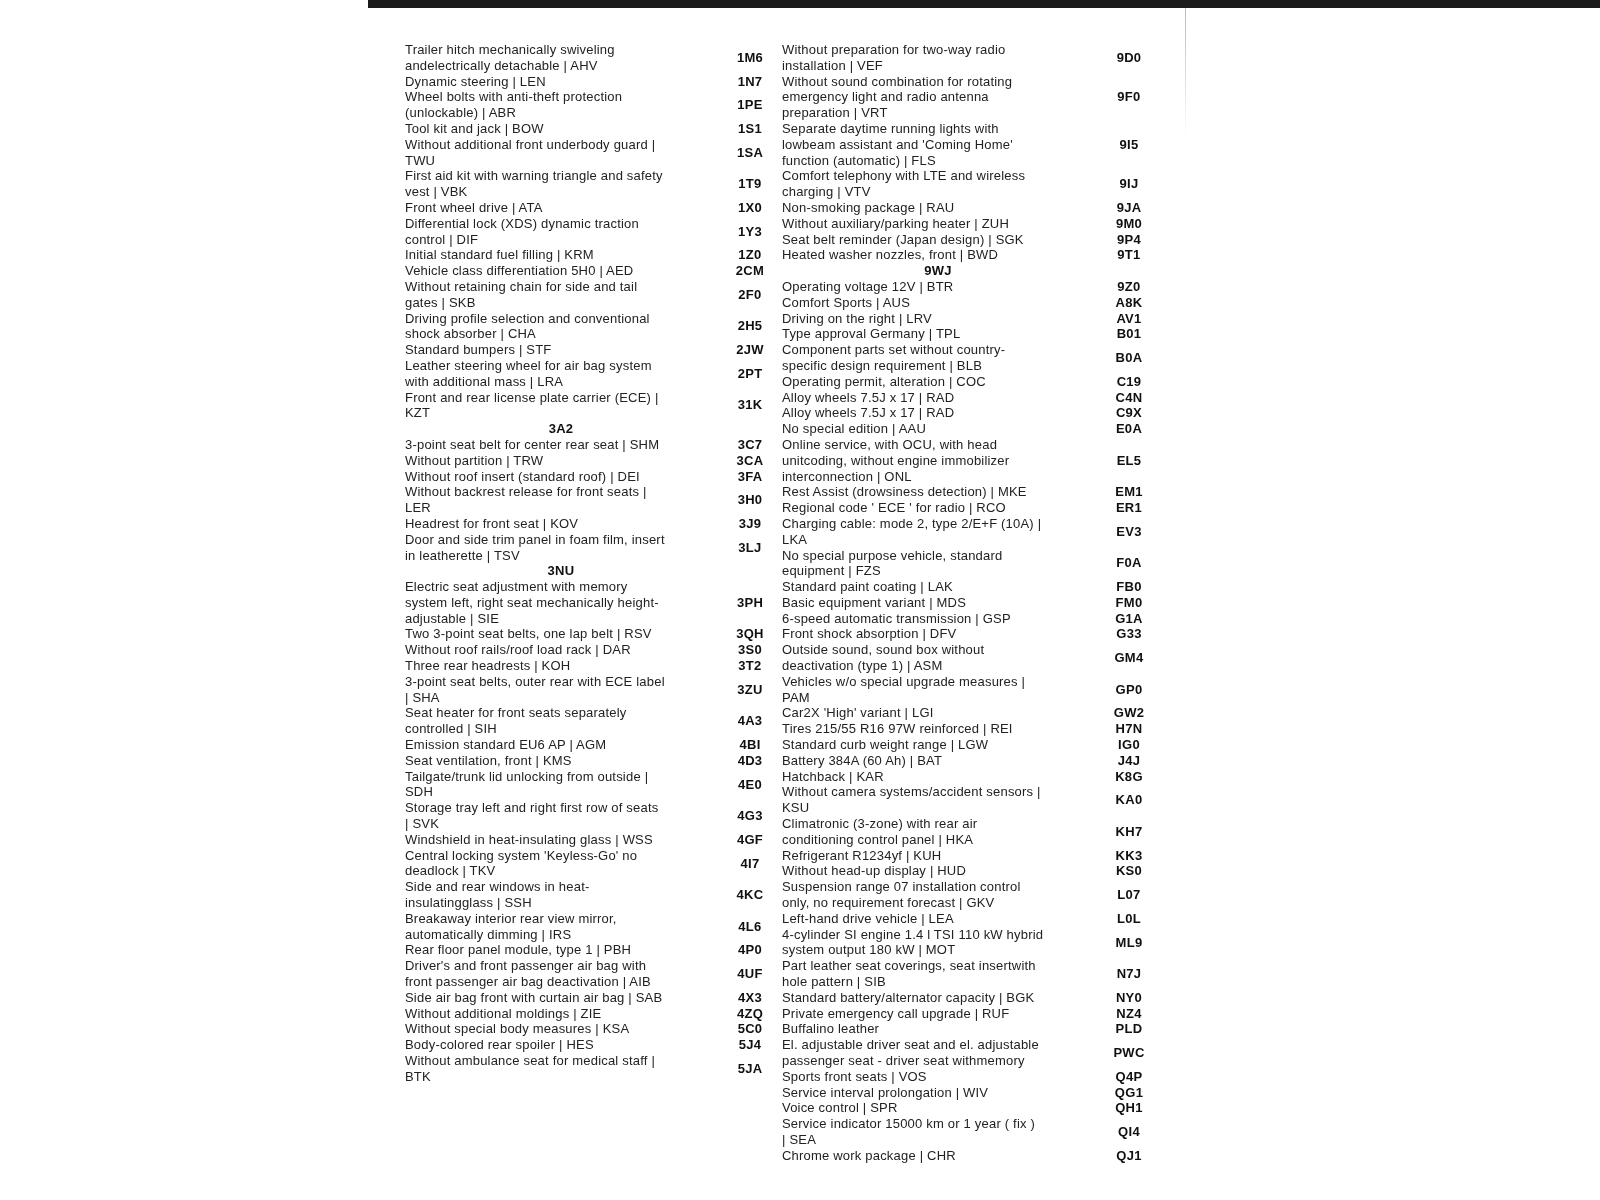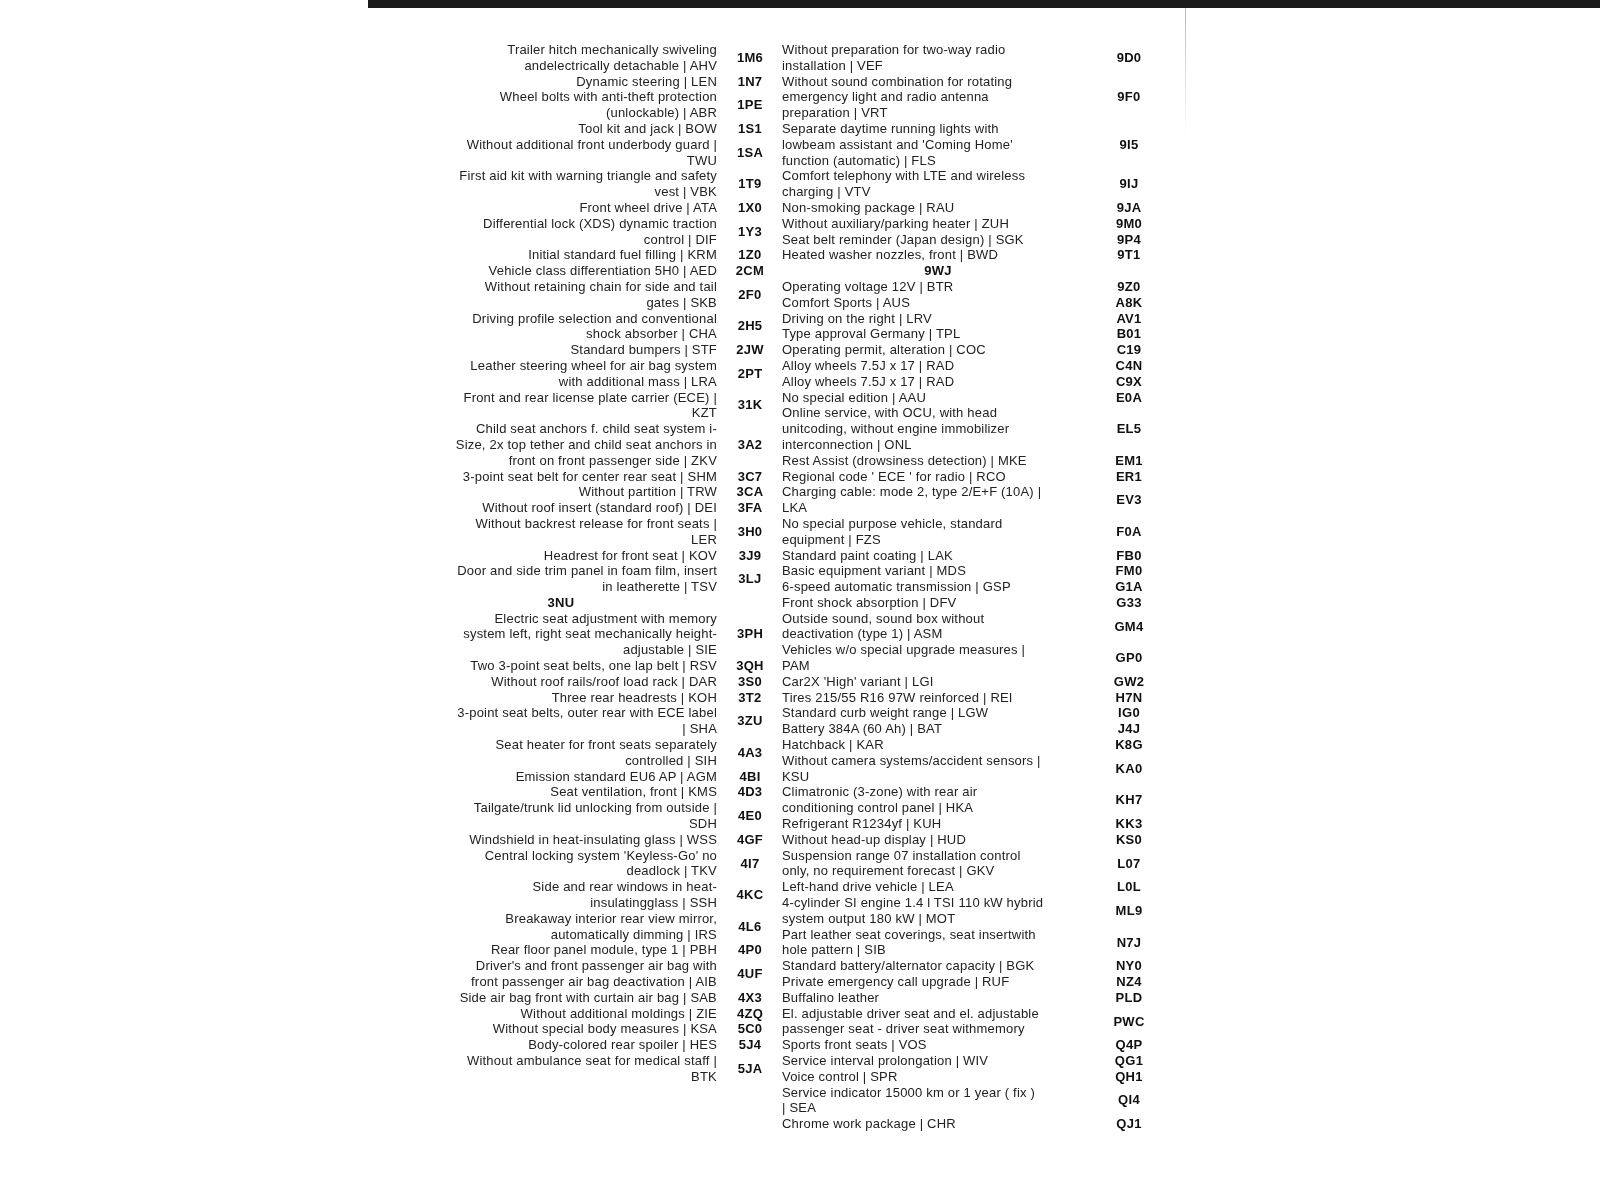--- a/index.html
+++ b/index.html
@@ -30,21 +30,21 @@
     width: 1px;
     height: 130px;
     background: linear-gradient(#b9b9b9, rgba(185,185,185,0));
   }
   .options-col {
     position: absolute;
     top: 42px;
     display: flex;
     flex-direction: column;
   }
-  .col-a { left: 405px; text-align: right; }
+  .col-a { left: 405px; }
   .col-b { left: 782px; justify-content: flex-end; }
   .opt-row {
     display: grid;
     grid-template-columns: 312px 66px;
   }
   .col-b .opt-row {
     grid-template-columns: 312px 70px;
   }
   .desc {
     white-space: pre;
@@ -134,23 +134,20 @@
         <div class="desc">Leather steering wheel for air bag system
 with additional mass | LRA</div>
         <div class="code">2PT</div>
       </div>
       <div class="opt-row">
         <div class="desc">Front and rear license plate carrier (ECE) |
 KZT</div>
         <div class="code">31K</div>
       </div>
       <div class="opt-row">
-        <div class="desc">Child seat anchors f. child seat system i-
-Size, 2x top tether and child seat anchors in
-front on front passenger side | ZKV</div>
         <div class="code">3A2</div>
       </div>
       <div class="opt-row">
         <div class="desc">3-point seat belt for center rear seat | SHM</div>
         <div class="code">3C7</div>
       </div>
       <div class="opt-row">
         <div class="desc">Without partition | TRW</div>
         <div class="code">3CA</div>
       </div>
@@ -210,20 +207,25 @@
       <div class="opt-row">
         <div class="desc">Seat ventilation, front | KMS</div>
         <div class="code">4D3</div>
       </div>
       <div class="opt-row">
         <div class="desc">Tailgate/trunk lid unlocking from outside |
 SDH</div>
         <div class="code">4E0</div>
       </div>
       <div class="opt-row">
+        <div class="desc">Storage tray left and right first row of seats
+| SVK</div>
+        <div class="code">4G3</div>
+      </div>
+      <div class="opt-row">
         <div class="desc">Windshield in heat-insulating glass | WSS</div>
         <div class="code">4GF</div>
       </div>
       <div class="opt-row">
         <div class="desc">Central locking system 'Keyless-Go' no
 deadlock | TKV</div>
         <div class="code">4I7</div>
       </div>
       <div class="opt-row">
         <div class="desc">Side and rear windows in heat-
@@ -318,20 +320,25 @@
       </div>
       <div class="opt-row">
         <div class="desc">Driving on the right | LRV</div>
         <div class="code">AV1</div>
       </div>
       <div class="opt-row">
         <div class="desc">Type approval Germany | TPL</div>
         <div class="code">B01</div>
       </div>
       <div class="opt-row">
+        <div class="desc">Component parts set without country-
+specific design requirement | BLB</div>
+        <div class="code">B0A</div>
+      </div>
+      <div class="opt-row">
         <div class="desc">Operating permit, alteration | COC</div>
         <div class="code">C19</div>
       </div>
       <div class="opt-row">
         <div class="desc">Alloy wheels 7.5J x 17 | RAD</div>
         <div class="code">C4N</div>
       </div>
       <div class="opt-row">
         <div class="desc">Alloy wheels 7.5J x 17 | RAD</div>
         <div class="code">C9X</div>

